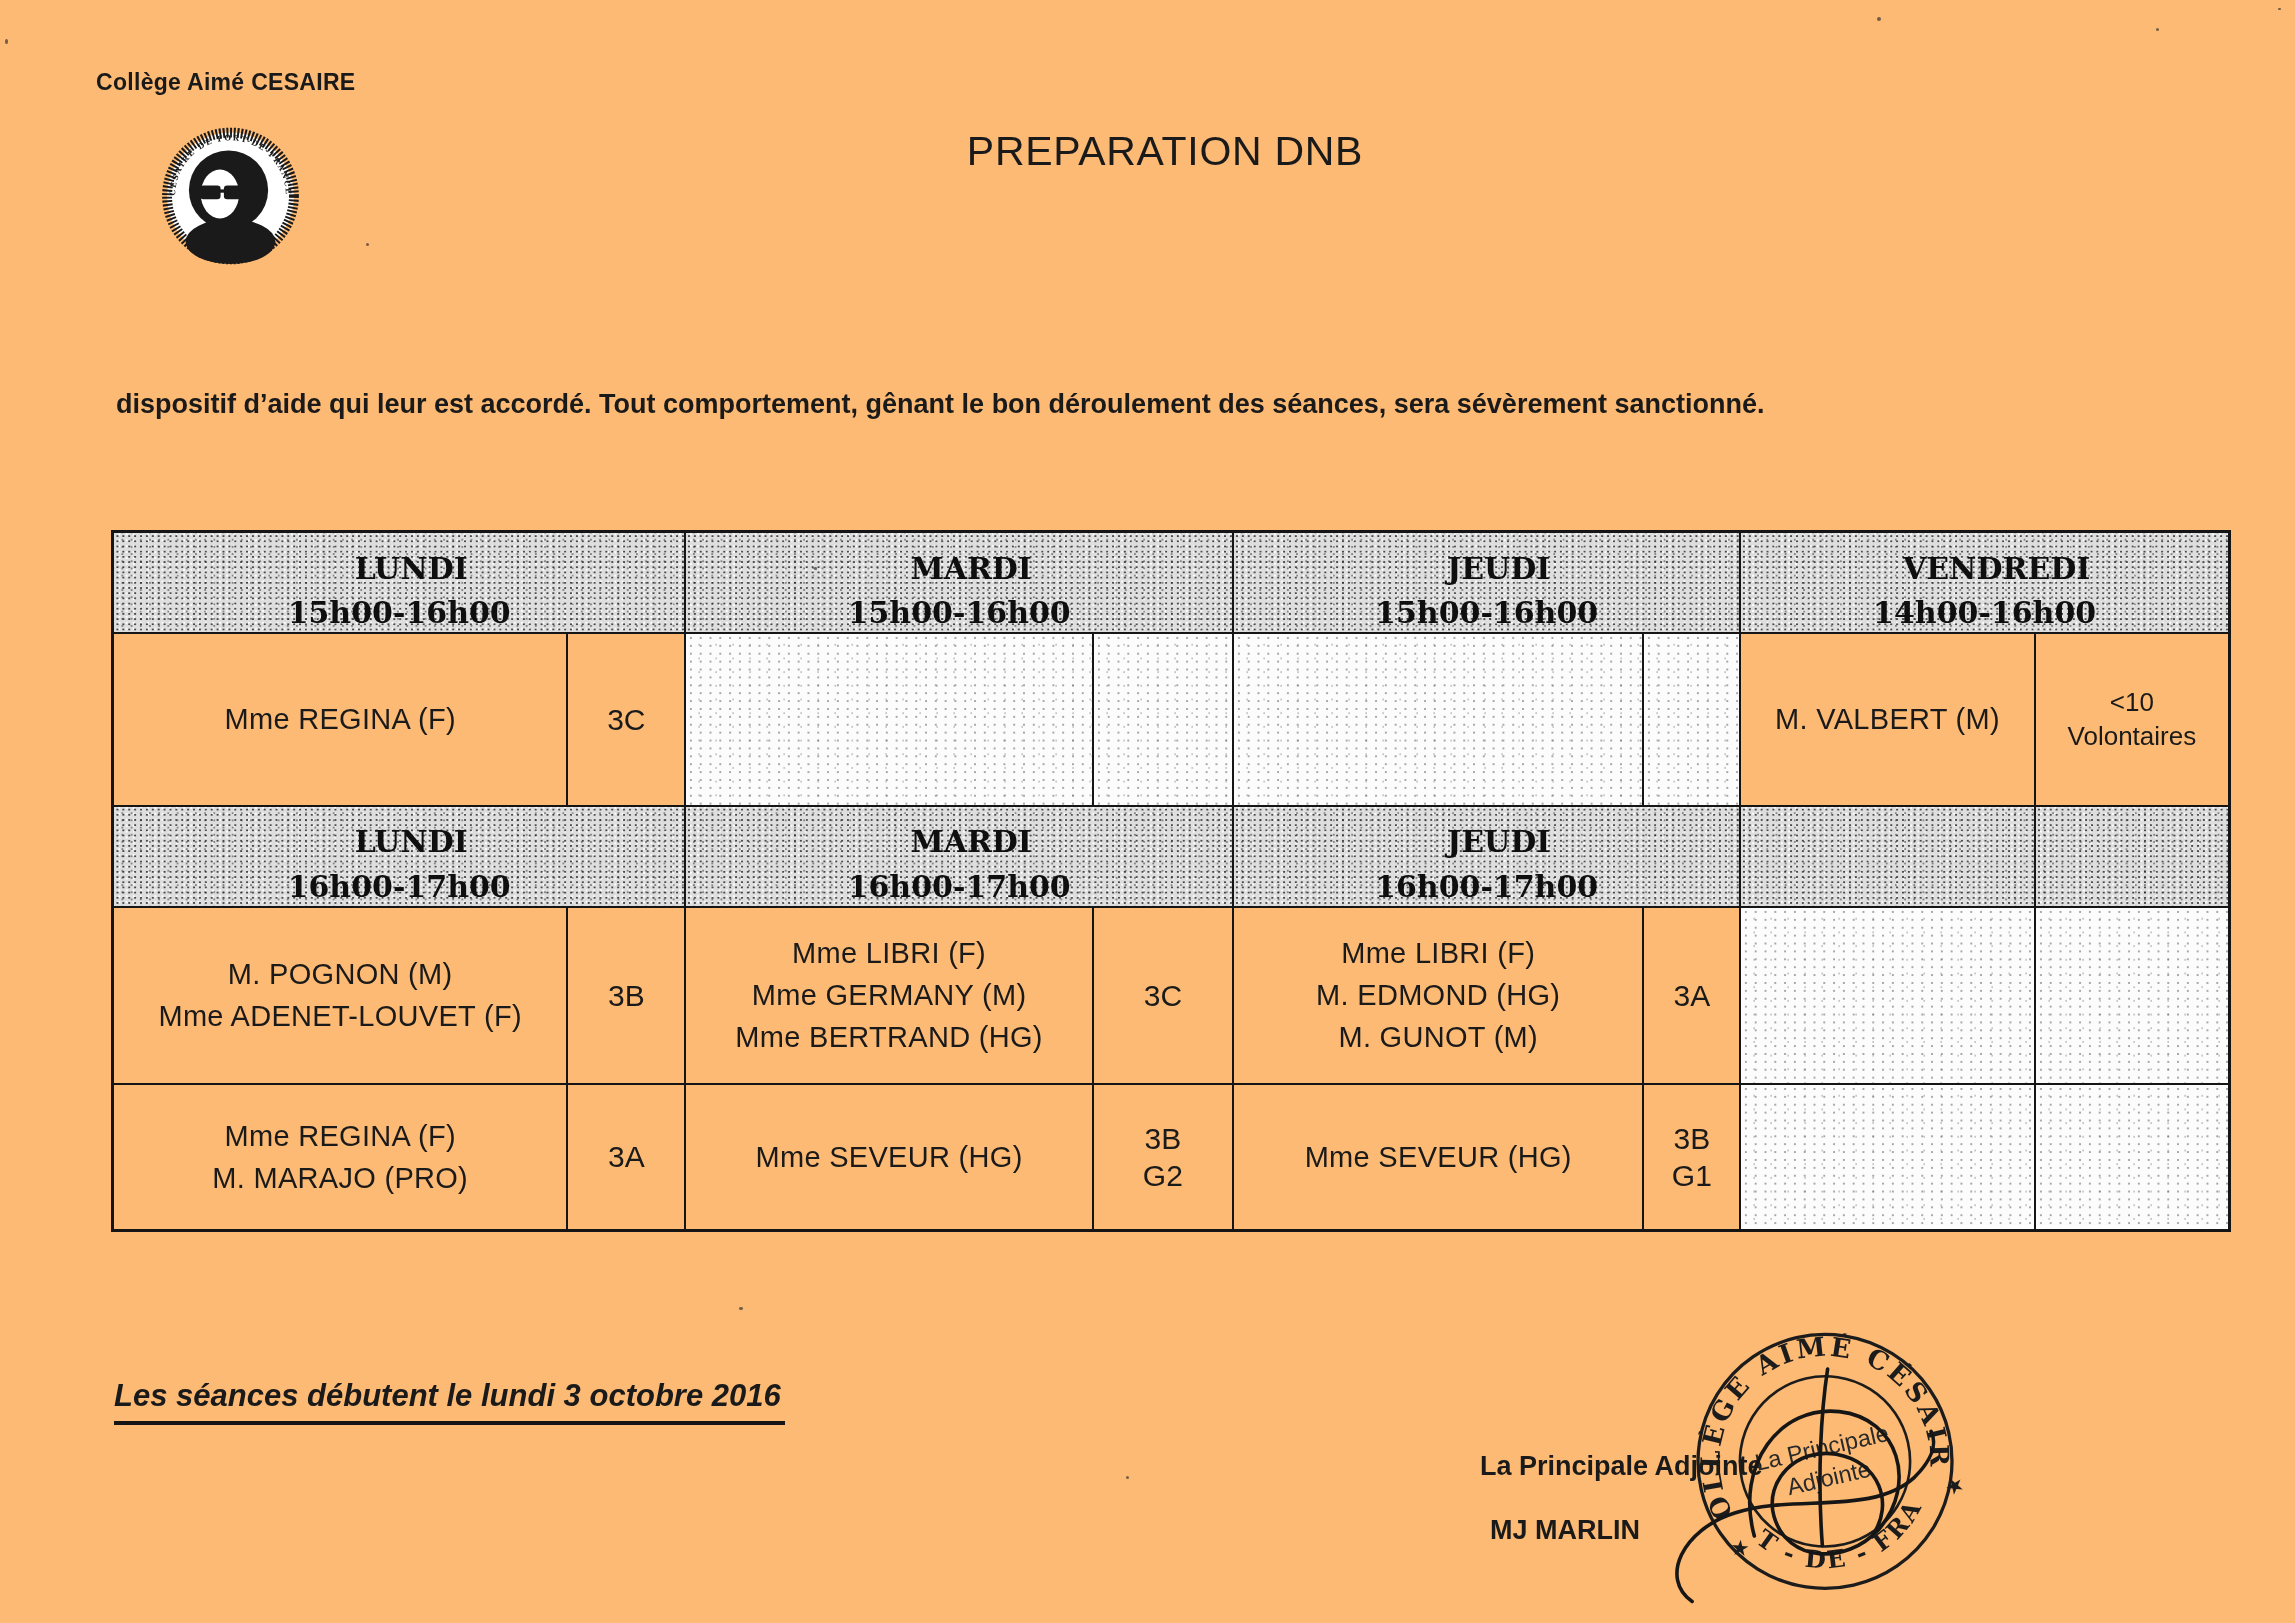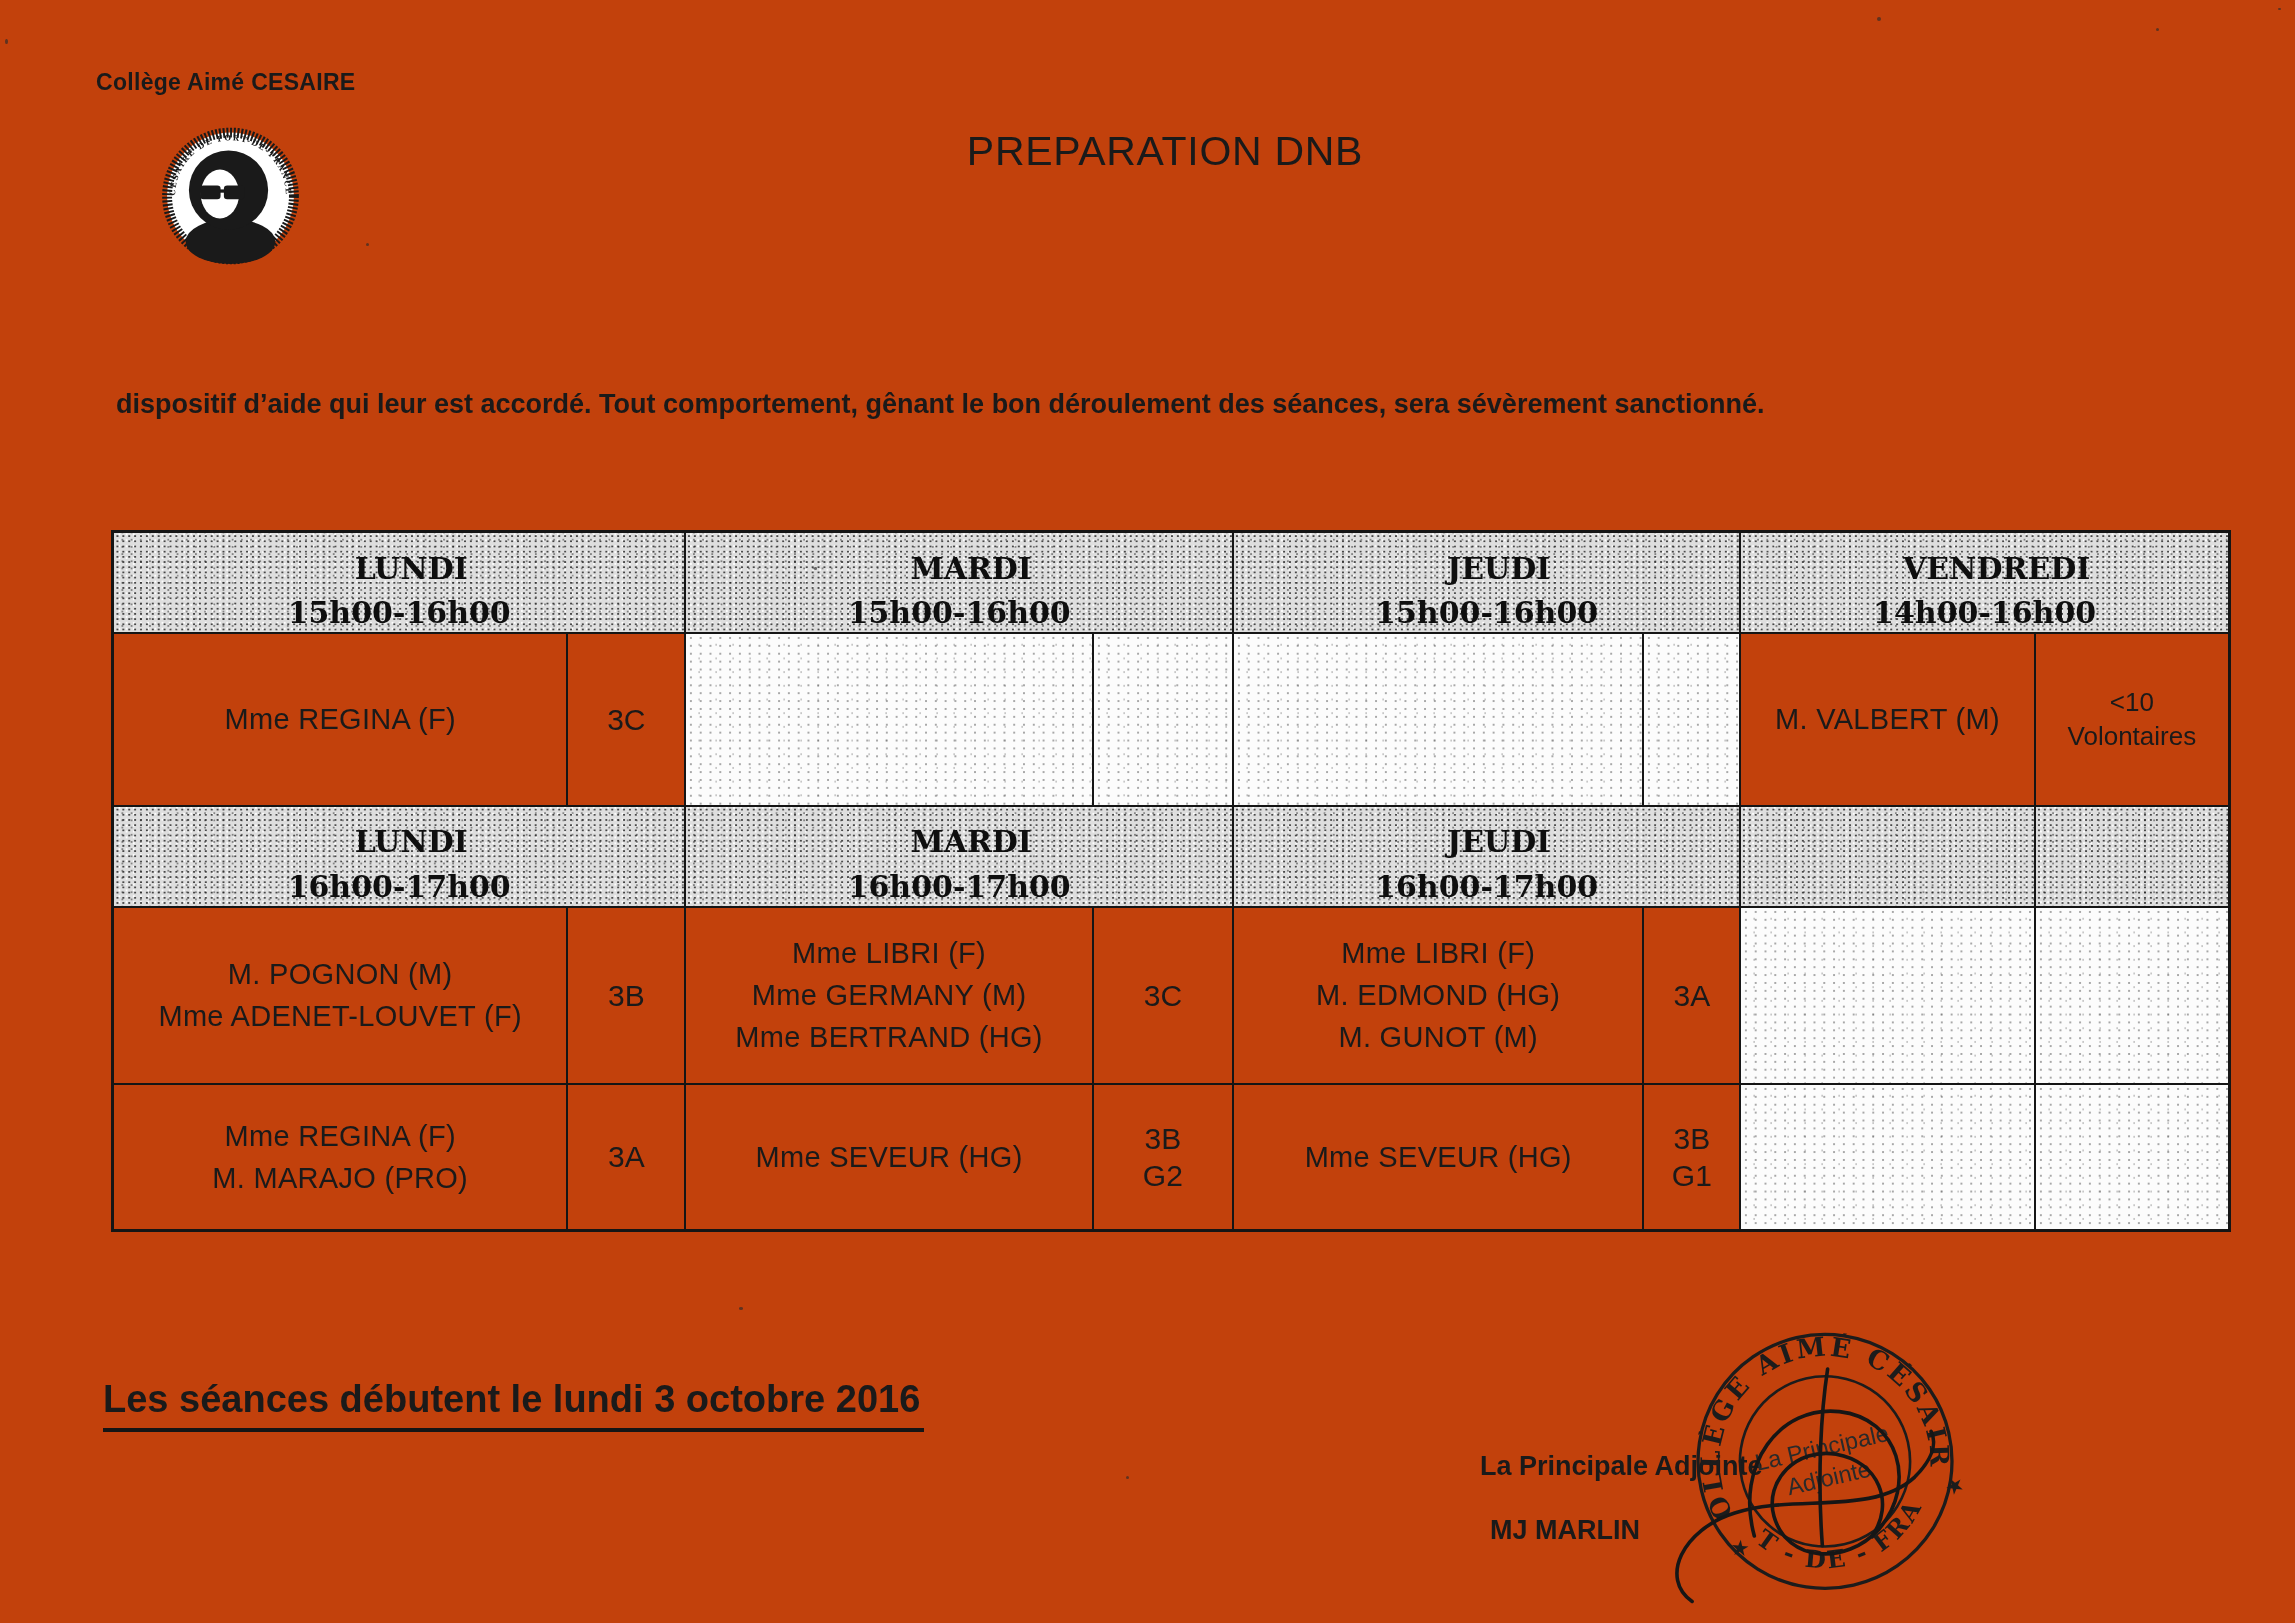--- a/index.html
+++ b/index.html
@@ -1,17 +1,17 @@
 <!DOCTYPE html>
 <html style="font-size:10.5px"><head>
 <meta charset="utf-8">
 <style>
   html,body{margin:0;padding:0;background:#e9e9e9;}
   .page{
-    position:relative; width:2295px; height:1623px; background:#c2410c;
+    position:relative; width:2295px; height:1623px; background:#fdba74;
     font-family:"Liberation Sans", sans-serif; color:#1a1a1a; overflow:hidden;
   }
   .abs{position:absolute;}
   .school-name{left:96px; top:69px; font-size:23px; font-weight:700; letter-spacing:0.3px;}
   .logo{left:157px; top:124px;}
   .academie{left:134px; top:287px; width:183px; text-align:center;
     font-family:"DejaVu Serif", serif; font-weight:700; font-size:16.4px; line-height:19.6px; letter-spacing:2px;}
   .academie .grp2{margin-top:5.9px;}
   .title1{left:576px; top:128px; width:1178px; text-align:center; font-size:41px; letter-spacing:0.7px;}
   .title2{left:576px; top:213px; width:1178px; text-align:center; font-size:41px; letter-spacing:0.7px;}
@@ -42,22 +42,22 @@
     background-image:
       radial-gradient(rgba(30,30,30,.65) 0.7px, transparent 0.9px),
       radial-gradient(rgba(30,30,30,.4) 0.7px, transparent 0.9px);
     background-size:9.8px 7.9px, 17px 13.7px;
     background-position:0 0, 4.6px 3.9px;
   }
   td.teacher{font-size:29px; letter-spacing:0.3px; line-height:42px;}
   td.klass{font-size:30px; line-height:37px;}
   td.klass-sm{font-size:26px; line-height:34px;}
 
-  .footer-note{left:103px; top:1378px; font-size:38px; font-weight:700;
-    border-bottom:4.6px solid #151515; padding:0 3.9px 6.5px 0;}
+  .footer-note{left:114px; top:1378px; font-size:31px; font-weight:700;
+    border-bottom:4.6px solid #151515; padding:0 3.9px 6.5px 0;font-style:italic;}
   .sig-role{left:1480px; top:1451px; font-size:27px; font-weight:700;}
   .sig-name{left:1490px; top:1515px; font-size:27px; font-weight:700;}
   .stamp{left:1656px; top:1320px;}
   .speck{position:absolute; background:#2b2b2b; border-radius:50%; opacity:.65;}
 </style>
 </head>
 <body>
 
 <div class="page">
 

